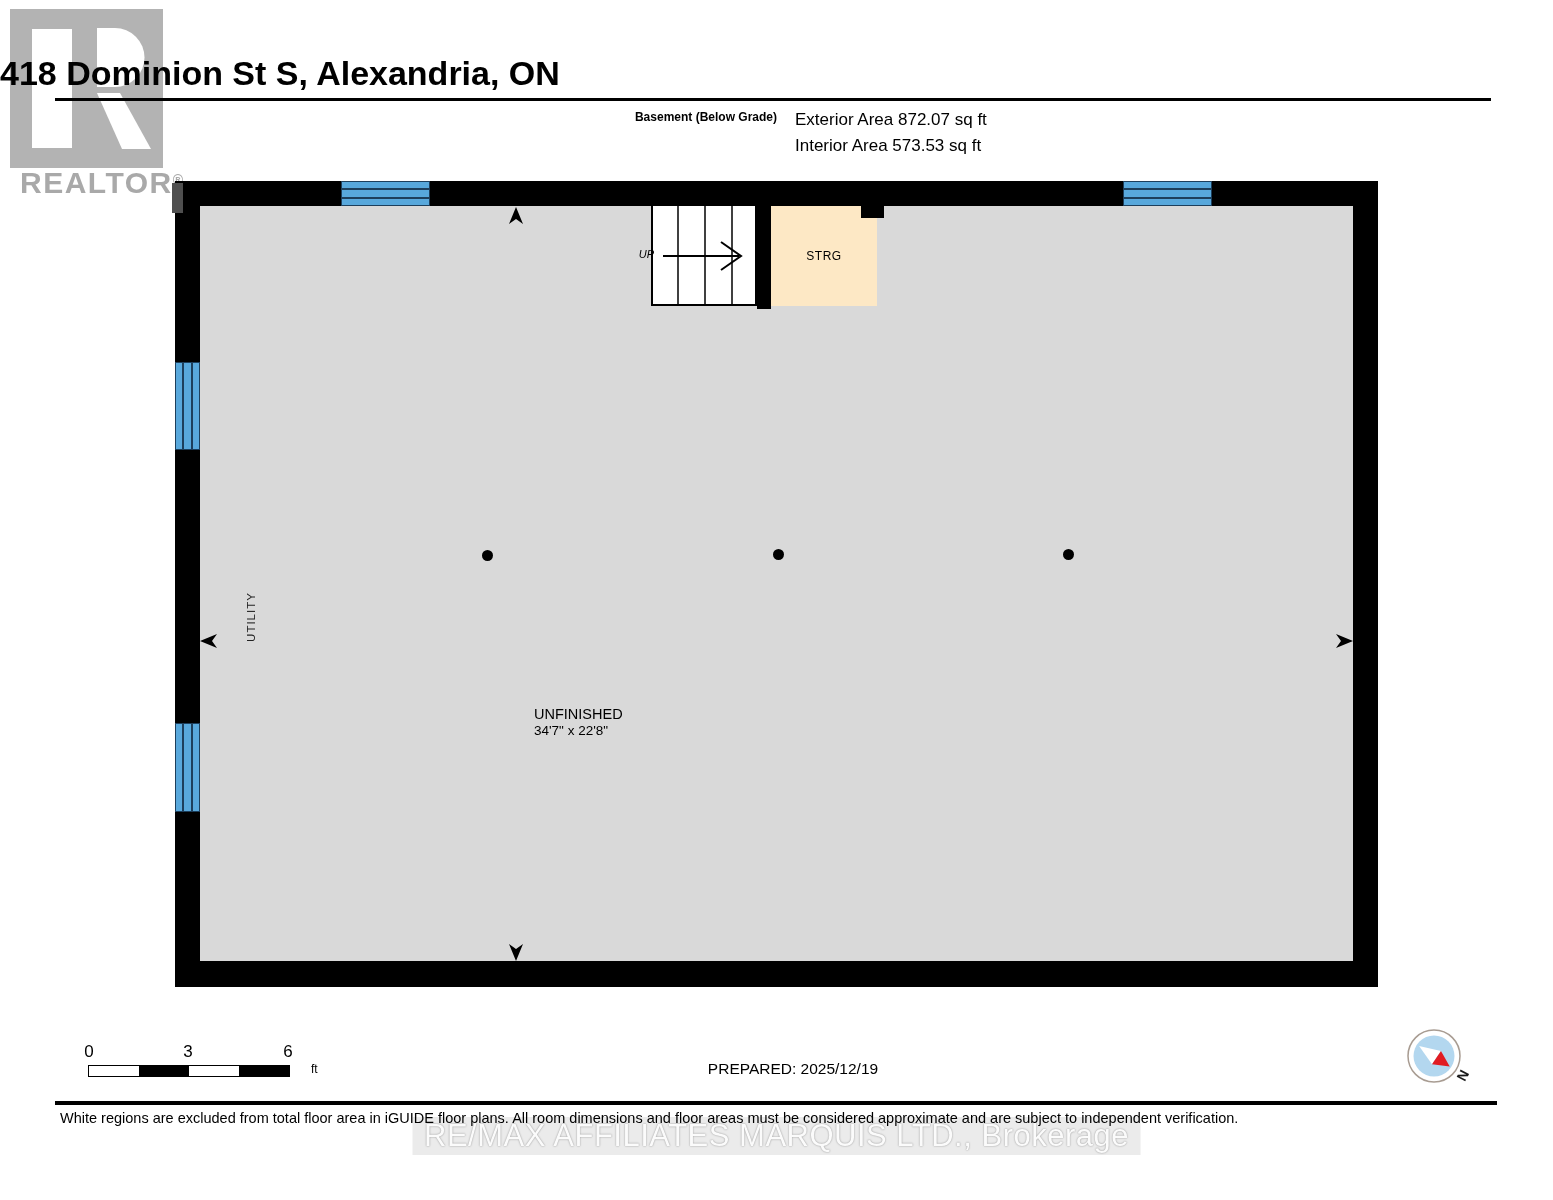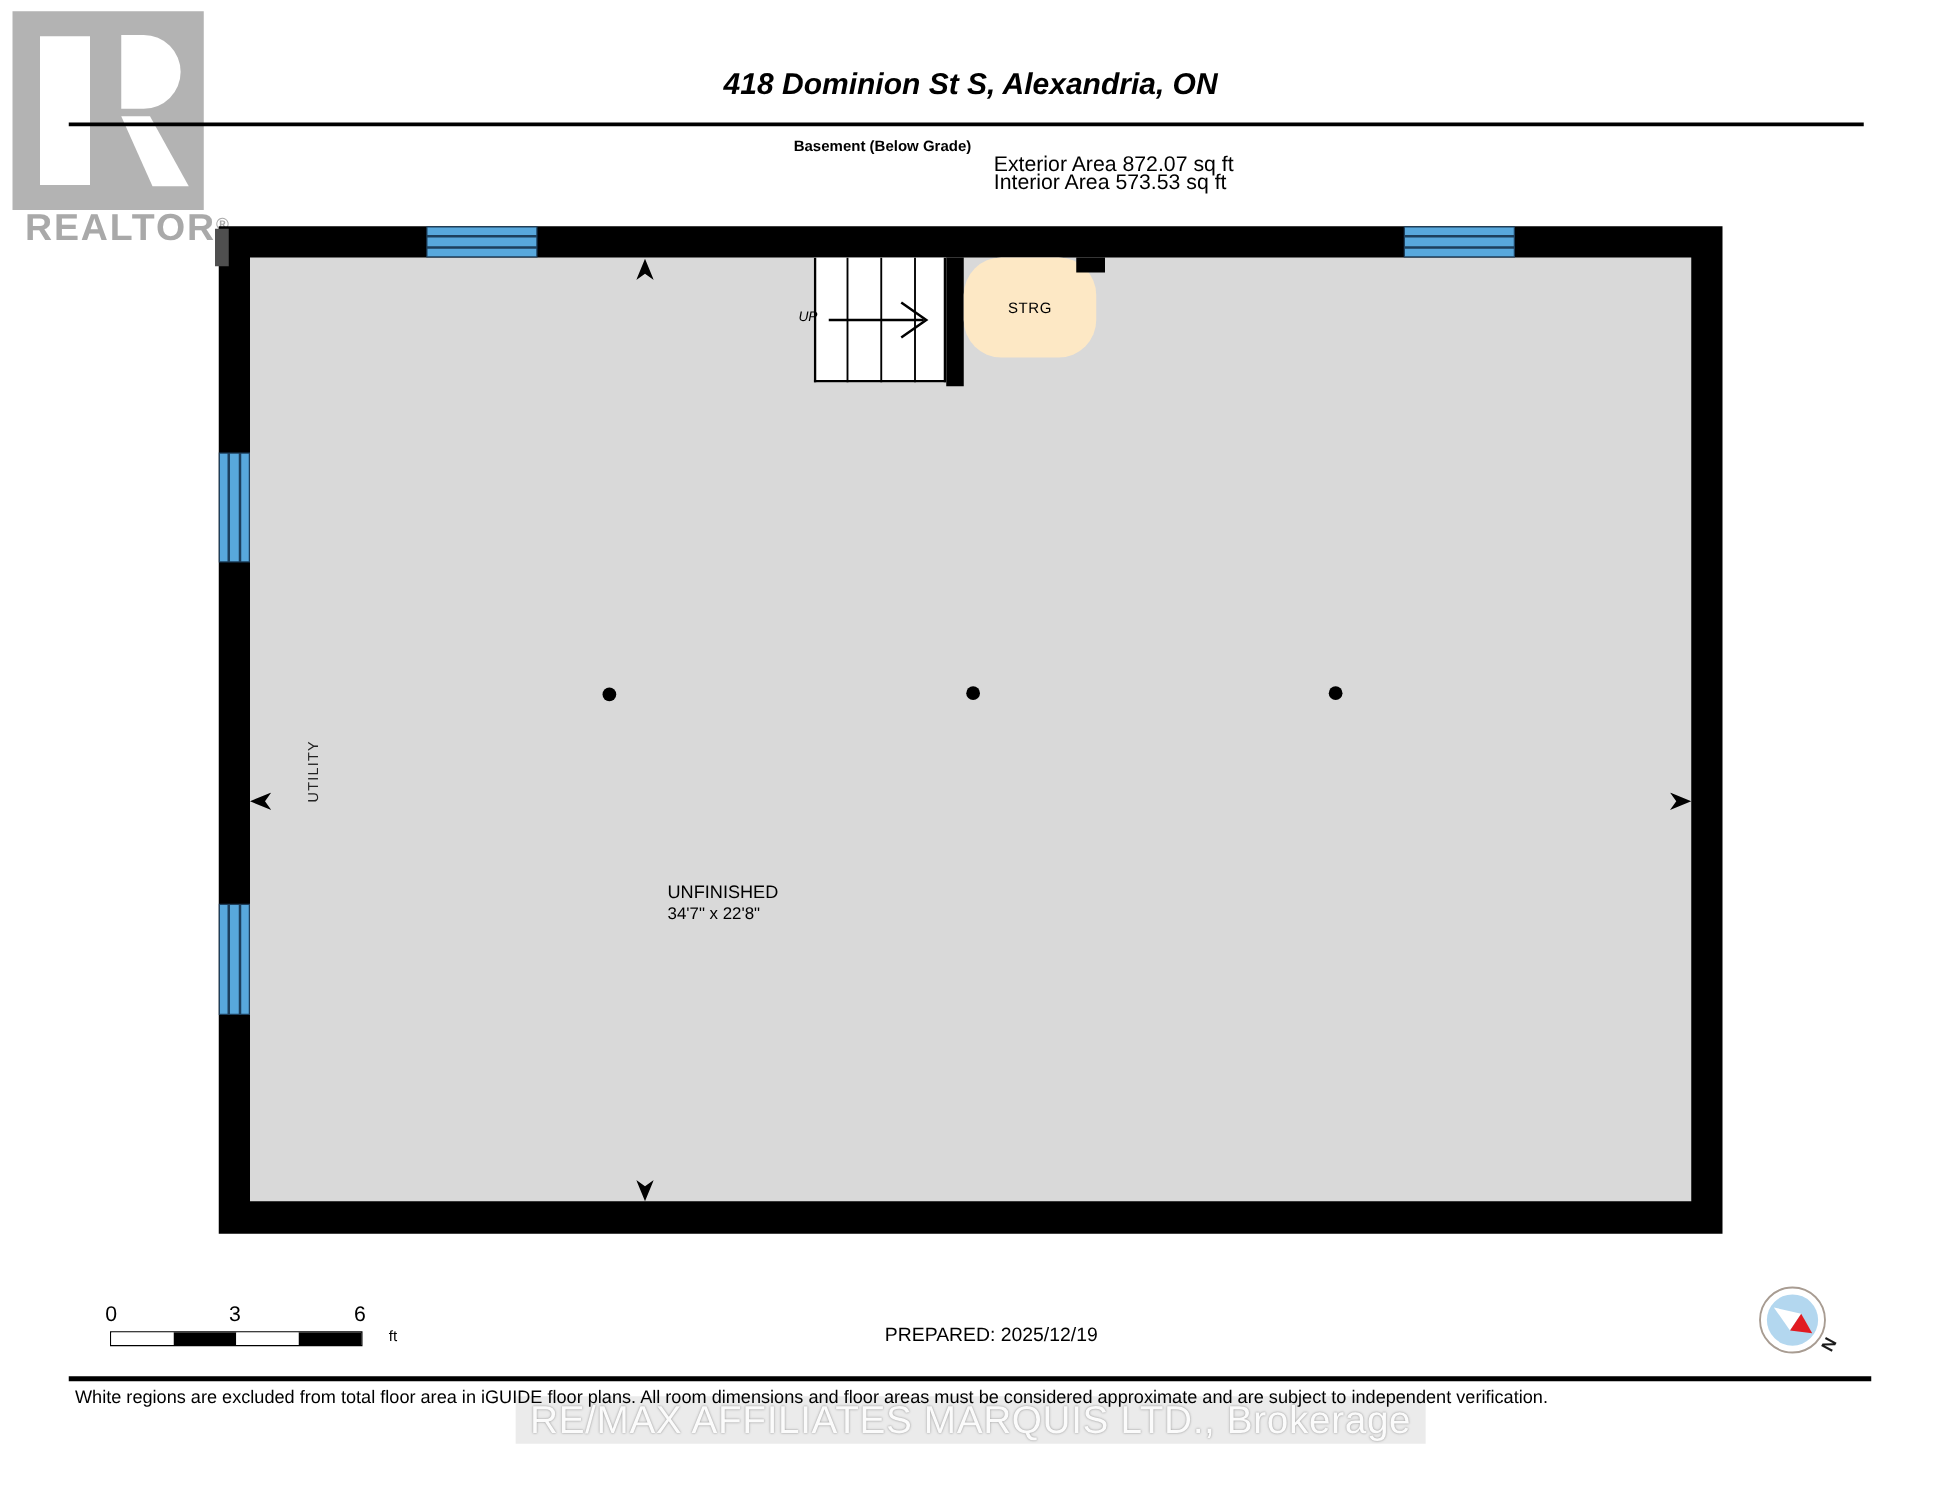--- a/index.html
+++ b/index.html
@@ -10,41 +10,41 @@
   html,body{margin:0;padding:0;}
   body{background:#fff;font-family:"Liberation Sans","DejaVu Sans",sans-serif;color:#000;}
   #page{position:relative;width:1553px;height:1200px;background:#fff;overflow:hidden;}
 
   .abs{position:absolute;}
 
   
   .logo-box{left:10px;top:9px;width:153px;height:159px;background:var(--logo_gray);}
   .logo-text{left:20px;top:166px;font-size:30px;letter-spacing:1.5px;color:var(--logo_text_gray);font-weight:700;}
   .logo-text sup{font-size:14px;vertical-align:8px;}
-  .page-title{left:0;right:0;top:54px;text-align:center;font-size:24px;font-weight:bold;font-style:italic;}
+  .page-title{left:0;right:0;top:54px;text-align:left;font-size:34px;font-weight:bold;}
   .header-line{left:55px;top:98px;width:1436px;height:3px;background:#000;}
   .floor-label{top:110px;right:776px;font-size:12px;font-weight:bold;white-space:nowrap;}
-  .area-ext{left:795px;top:122px;font-size:17px;white-space:nowrap;}
+  .area-ext{left:795px;top:110px;font-size:17px;white-space:nowrap;}
   .area-int{left:795px;top:136px;font-size:17px;white-space:nowrap;}
 
   
   .plan{left:175px;top:181px;width:1203px;height:806px;background:var(--wall);}
   .floor-area{left:25px;top:25px;width:1153px;height:755px;background:var(--floor);}
   .window{background:var(--window_line);display:flex;gap:2px;padding:1px;box-sizing:border-box;}
   .window>i{background:var(--window_blue);flex:1;}
   .window.h{flex-direction:column;}
   .window.v{flex-direction:row;}
   .win-top-1{left:166px;top:0;width:89px;height:25px;}
   .win-top-2{left:948px;top:0;width:89px;height:25px;}
   .win-left-1{left:0;top:181px;width:25px;height:88px;}
   .win-left-2{left:0;top:542px;width:25px;height:89px;}
   .stairwell{left:476px;top:25px;width:106px;height:100px;}
   .divider-wall{left:582px;top:25px;width:14px;height:103px;background:var(--wall);}
-  .strg-room{left:596px;top:25px;width:106px;height:80px;background:var(--storage_beige);
-             display:flex;align-items:center;justify-content:center;font-size:12px;letter-spacing:.5px;border-radius:30px;}
+  .strg-room{left:596px;top:25px;width:106px;height:100px;background:var(--storage_beige);
+             display:flex;align-items:center;justify-content:center;font-size:12px;letter-spacing:.5px;}
   .wall-notch{left:686px;top:25px;width:23px;height:12px;background:var(--wall);}
   .up-label{left:423px;top:67px;width:56px;text-align:right;font-size:11px;font-style:italic;}
   .post{width:11px;height:11px;border-radius:50%;background:#000;}
   .post-1{left:307px;top:369px;} .post-2{left:598px;top:368px;} .post-3{left:888px;top:368px;}
   .utility-label{left:20px;top:426px;width:120px;height:20px;text-align:center;font-size:11.5px;
                  letter-spacing:1px;color:#222;transform:rotate(-90deg);}
   .room-label{left:359px;top:524px;width:200px;text-align:left;line-height:18px;}
   .room-label .rname{font-size:14.5px;}
   .room-label .rdims{font-size:13.5px;line-height:16px;}
   .dart{display:block;}

